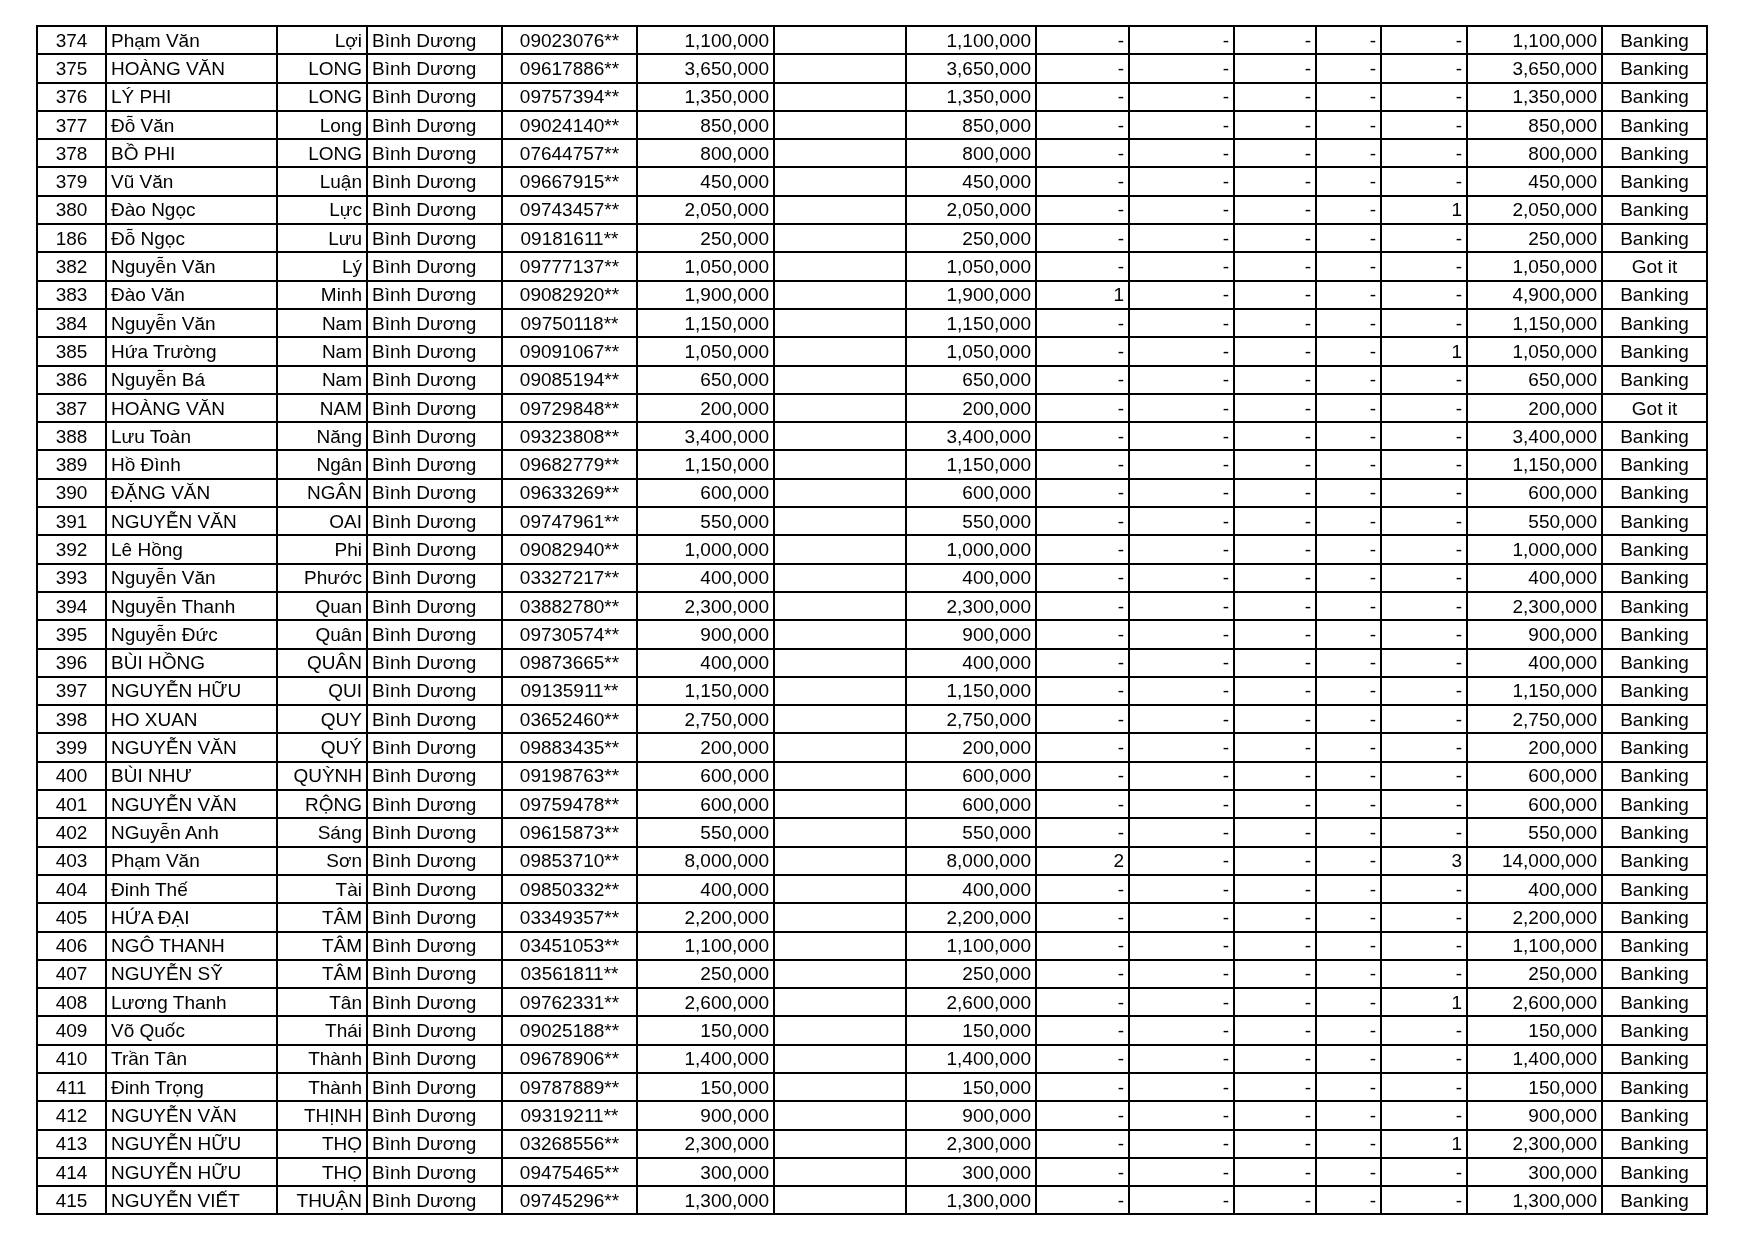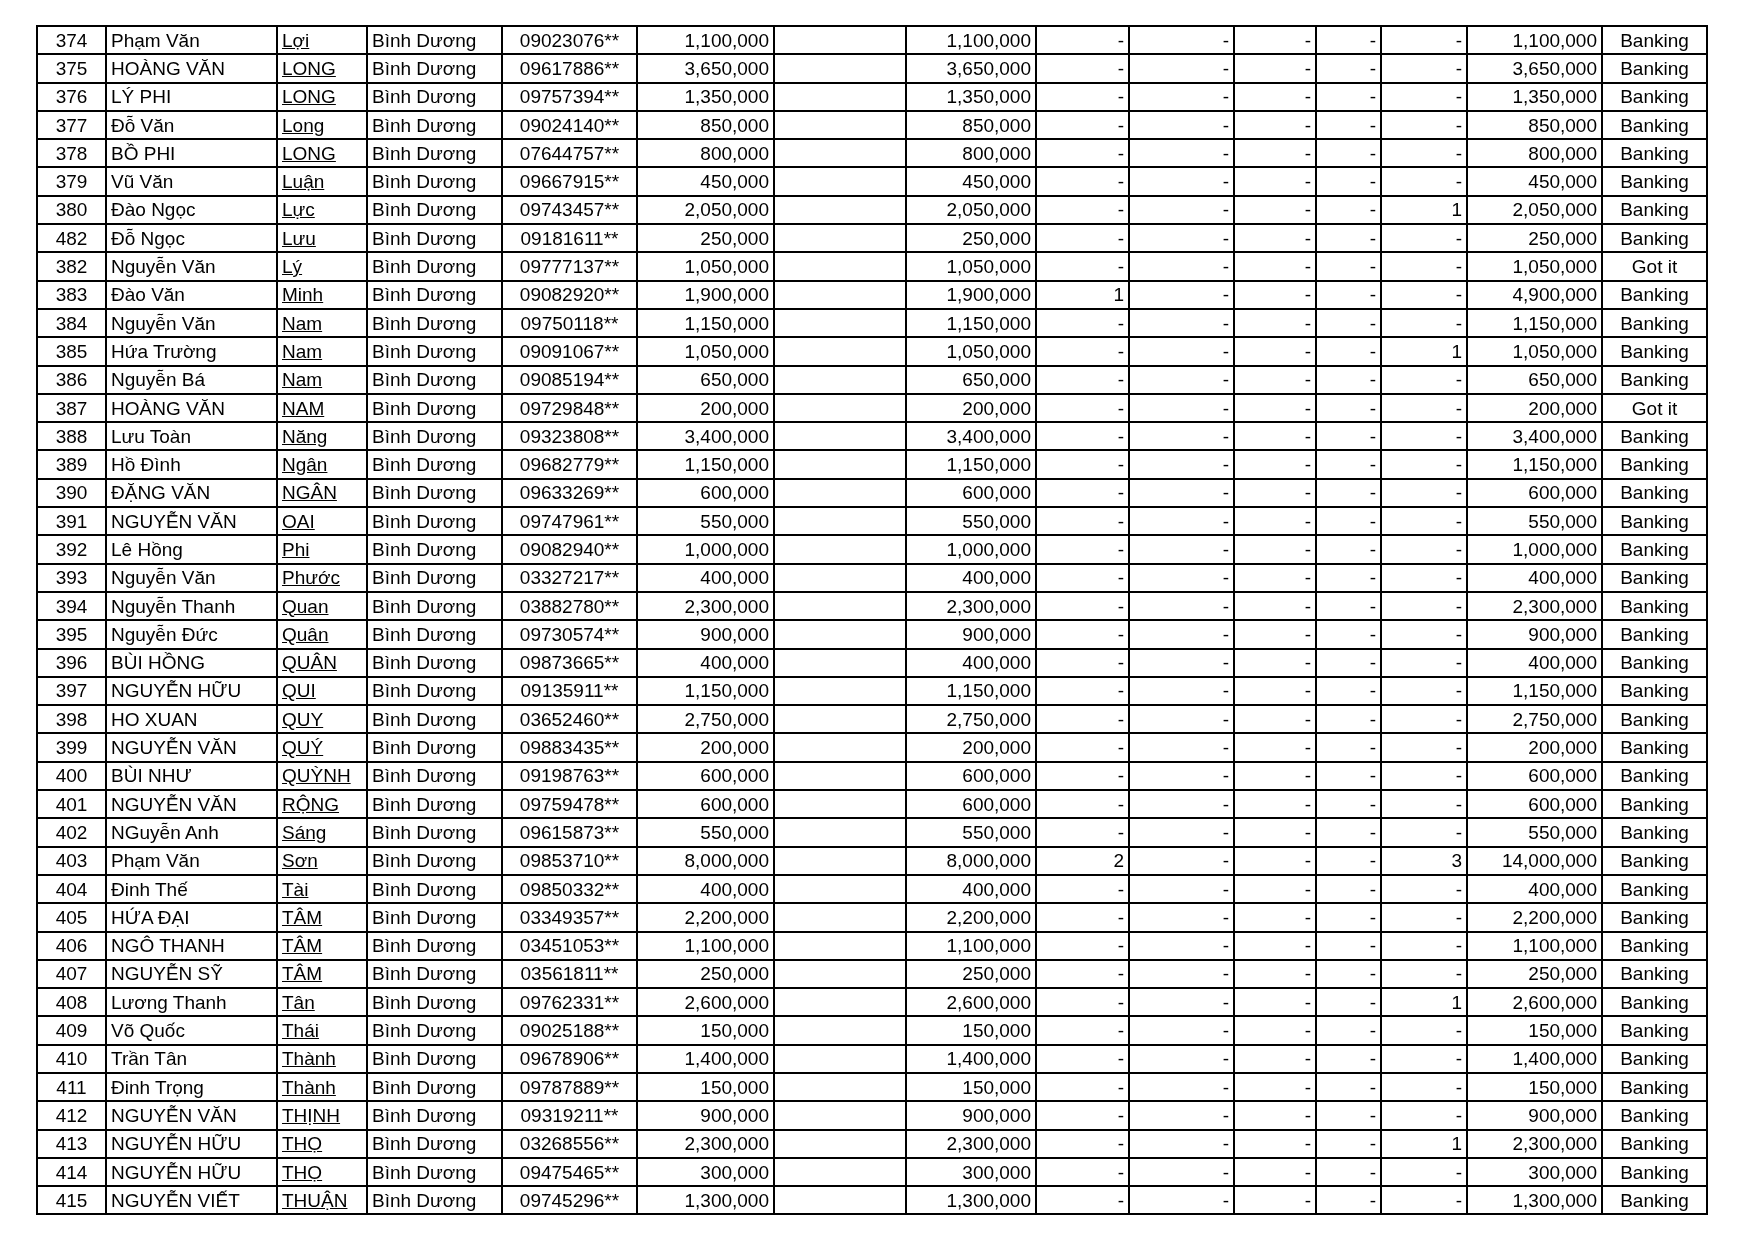--- a/index.html
+++ b/index.html
@@ -29,21 +29,21 @@
     height: 26.3px;
     padding: 0 4px;
     font-size: 19px;
     line-height: 1;
     white-space: nowrap;
     overflow: hidden;
     vertical-align: middle;
   }
   td.c-no     { text-align: center; border-radius: 6px; }
   td.c-fam    { text-align: left; }
-  td.c-giv    { text-align: left; text-decoration: underline; }
+  td.c-giv    { text-align: right; }
   td.c-prov   { text-align: left; }
   td.c-phone  { text-align: center;  padding-left: 4px; }
   td.c-amt    { text-align: right; padding-right: 9px; }
   td.c-empty  { }
   td.c-amt2   { text-align: right; padding-right: 9px; }
   td.c-mark   { text-align: right; padding-right: 13px; }
   td.c-total  { text-align: right; padding-right: 8px; }
   td.c-status { text-align: center;  padding-left: 7px; }
 </style>
 </head>
@@ -182,21 +182,21 @@
     <td class="c-amt2">2,050,000</td>
     <td class="c-mark">-</td>
     <td class="c-mark">-</td>
     <td class="c-mark">-</td>
     <td class="c-mark">-</td>
     <td class="c-mark">1</td>
     <td class="c-total">2,050,000</td>
     <td class="c-status">Banking</td>
   </tr>
         <tr>
-    <td class="c-no">482</td>
+    <td class="c-no">186</td>
     <td class="c-fam">Đỗ Ngọc</td>
     <td class="c-giv">Lưu</td>
     <td class="c-prov">Bình Dương</td>
     <td class="c-phone">09181611**</td>
     <td class="c-amt">250,000</td>
     <td class="c-empty"></td>
     <td class="c-amt2">250,000</td>
     <td class="c-mark">-</td>
     <td class="c-mark">-</td>
     <td class="c-mark">-</td>

